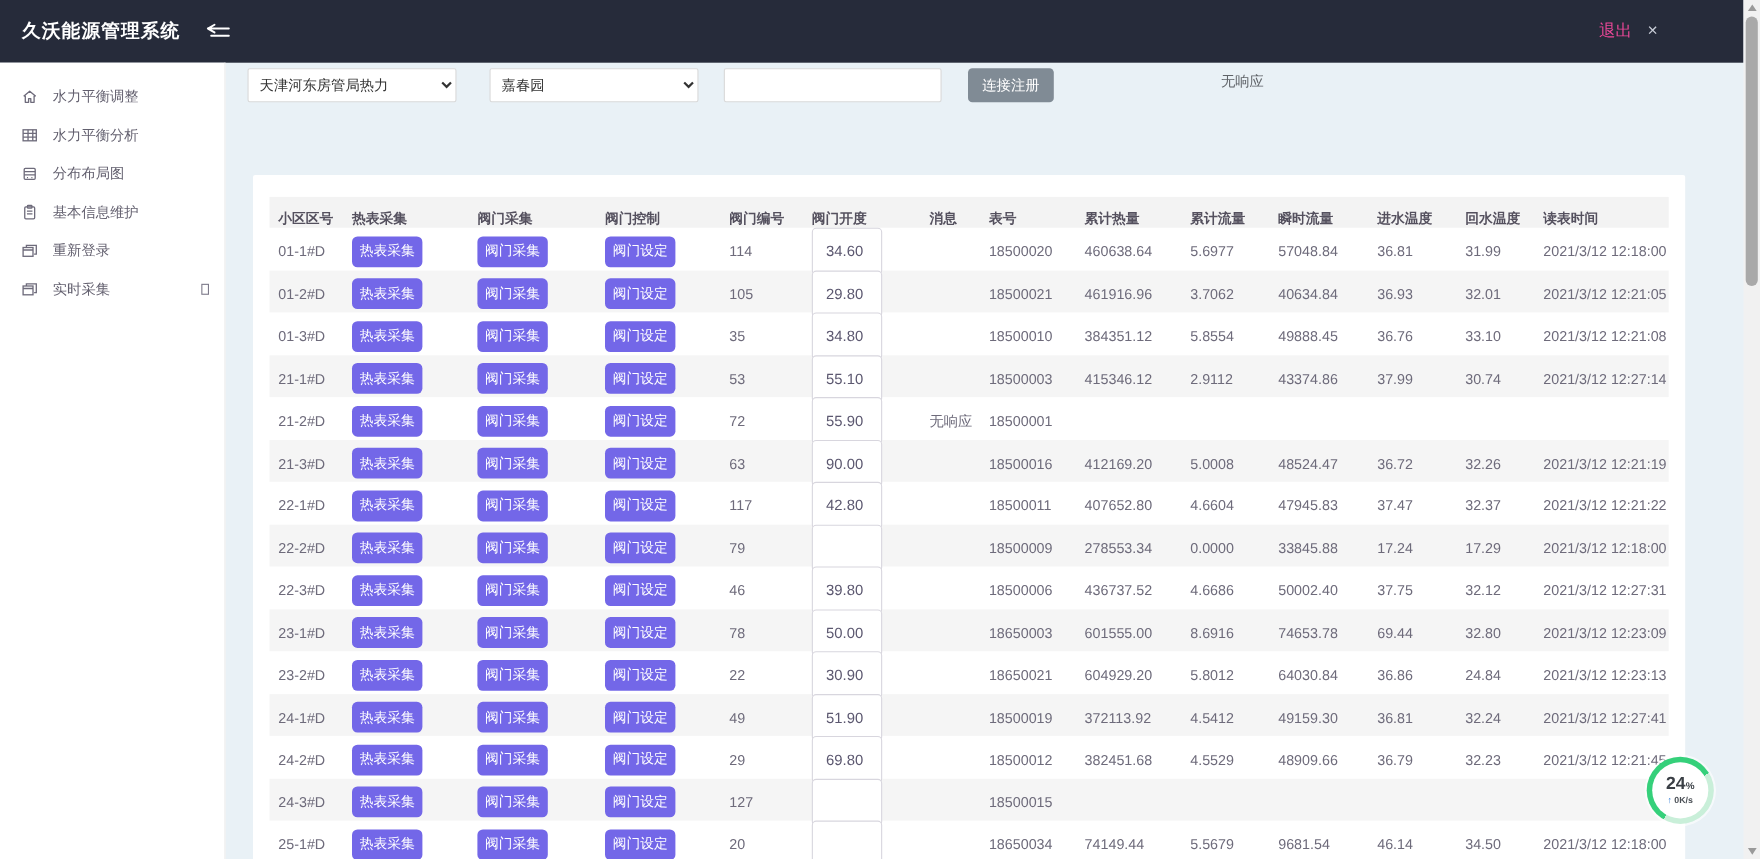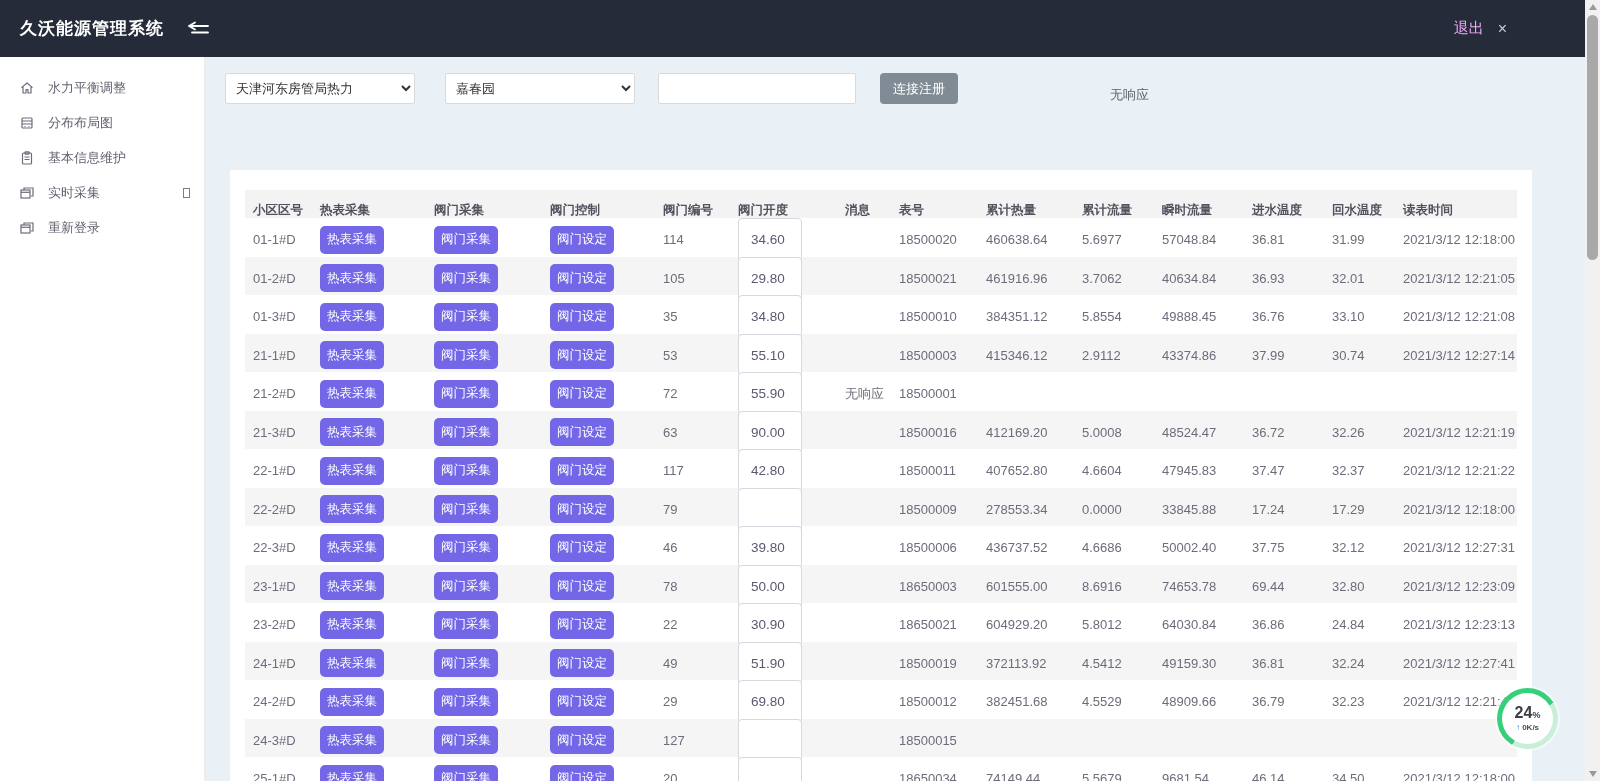--- a/index.html
+++ b/index.html
@@ -4,40 +4,40 @@
 <style>
   html,body{margin:0;padding:0;}
   *{box-sizing:border-box;font-family:"Liberation Sans","DejaVu Sans",sans-serif;}
   .app{position:relative;width:1600px;height:781px;background:#e9f1f6;overflow:hidden;}
 
   
   .header{position:absolute;left:0;top:0;width:1585px;height:57px;background:#262b3a;display:flex;align-items:center;}
   .app-title{color:#ffffff;font-size:17px;font-weight:bold;margin-left:20px;letter-spacing:1px;}
   .collapse-icon{margin-left:22px;cursor:pointer;display:flex;align-items:center;}
   .header-right{margin-left:auto;margin-right:78px;display:flex;align-items:center;gap:14px;}
-  .logout-link{color:#f0abfc;font-size:15px;cursor:pointer;margin-left:16px;}
+  .logout-link{color:#ec4899;font-size:15px;cursor:pointer;margin-left:16px;}
   .close-x{color:#c9ced8;font-size:16px;cursor:pointer;}
 
   
   .scrollbar{position:absolute;right:0;top:0;width:15px;height:781px;background:#f1f1f1;z-index:60;}
   .sb-arrow-up{position:absolute;top:4px;left:4px;width:0;height:0;border-left:4px solid transparent;border-right:4px solid transparent;border-bottom:6px solid #9a9a9a;}
   .sb-arrow-down{position:absolute;bottom:4px;left:4px;width:0;height:0;border-left:4px solid transparent;border-right:4px solid transparent;border-top:6px solid #9a9a9a;}
   .sb-thumb{position:absolute;top:15px;left:2px;width:11px;height:245px;background:#a9a9a9;border-radius:6px;}
 
   
   .sidebar{position:absolute;left:0;top:57px;width:205px;height:724px;background:#ffffff;border-right:1px solid #ececec;padding-top:13px;}
   .side-item{display:flex;align-items:center;height:35px;padding:0 14px 0 18px;cursor:pointer;color:#625f6e;}
   .side-icon{width:17px;height:17px;display:inline-flex;align-items:center;justify-content:center;margin-right:13px;flex:0 0 17px;}
   .side-icon svg{width:16px;height:16px;stroke:#6e6b7b;fill:none;stroke-width:1.2;}
   .side-label{font-size:13px;color:#625f6e;white-space:nowrap;}
   .side-trailing{margin-left:auto;width:7px;height:10px;border:1px solid #7d7a8a;}
 
   
   .main{position:absolute;left:205px;top:57px;width:1380px;height:724px;}
-  .toolbar{display:flex;align-items:flex-end;padding-top:16px;}
+  .toolbar{display:flex;align-items:flex-start;padding-top:5px;}
   .tb-select{width:190px;height:31px;margin-left:20px;background:#fff;border:1px solid #d9d9d9;border-radius:2px;font-size:13px;color:#333;padding:0 6px;}
   .tb-select.second{margin-left:30px;}
   .tb-input{width:198px;height:31px;margin-left:23px;background:#fff;border:1px solid #d9d9d9;border-radius:2px;font-size:13px;color:#333;padding:0 8px;}
   .tb-button{margin-left:24px;height:31px;padding:0 13px;background:#808b95;color:#fff;border:none;border-radius:4px;font-size:13px;cursor:pointer;}
   .tb-status{margin-left:152px;margin-top:3px;font-size:13px;color:#5f6368;}
 
   
   .card{position:relative;margin:66px 0 0 25px;width:1302px;height:660px;background:#ffffff;border-radius:2px;padding-top:20px;overflow:hidden;}
   .thead,.trow{margin:0 15px;display:grid;grid-template-columns:75px 114px 116px 113px 75px 107px 54px 87px 96px 80px 90px 80px 71px 114px;align-items:center;}
   .thead{height:28px;background:#f3f3f3;}
@@ -91,20 +91,29 @@
           <span class="side-icon">
             <svg viewBox="0 0 16 16">
               <path d="M2.5 7.6 8 3l5.5 4.6M4 7v6h3v-3.4h2V13h3V7" stroke-linejoin="round"></path>
             </svg>
           </span>
           <span class="side-label">水力平衡调整</span>
         </div>
         <div class="side-item">
           <span class="side-icon">
             <svg viewBox="0 0 16 16">
+              <rect x="2" y="3" width="12" height="10"></rect>
+              <path d="M2 6.3h12M2 9.6h12M6.5 3v10M10.8 3v10"></path>
+            </svg>
+          </span>
+          <span class="side-label">水力平衡分析</span>
+        </div>
+        <div class="side-item">
+          <span class="side-icon">
+            <svg viewBox="0 0 16 16">
               <rect x="3" y="3" width="10" height="10" rx="1"></rect>
               <path d="M3 6h10M3 9h10M5.5 11.5h1M9.5 11.5h1"></path>
             </svg>
           </span>
           <span class="side-label">分布布局图</span>
         </div>
         <div class="side-item">
           <span class="side-icon">
             <svg viewBox="0 0 16 16">
               <rect x="3.5" y="3" width="9" height="11" rx="1"></rect>
@@ -115,32 +124,32 @@
           <span class="side-label">基本信息维护</span>
         </div>
         <div class="side-item">
           <span class="side-icon">
             <svg viewBox="0 0 16 16">
               <path d="M5 5V3h9v8h-2"></path>
               <rect x="2" y="5" width="9" height="8"></rect>
               <path d="M2 7.3h9"></path>
             </svg>
           </span>
-          <span class="side-label">实时采集</span>
-          <span class="side-trailing"></span>
+          <span class="side-label">重新登录</span>
         </div>
         <div class="side-item">
           <span class="side-icon">
             <svg viewBox="0 0 16 16">
               <path d="M5 5V3h9v8h-2"></path>
               <rect x="2" y="5" width="9" height="8"></rect>
               <path d="M2 7.3h9"></path>
             </svg>
           </span>
-          <span class="side-label">重新登录</span>
+          <span class="side-label">实时采集</span>
+          <span class="side-trailing"></span>
         </div>
       </div>
   </div>
 
   <div class="main">
     <div class="toolbar">
       <select class="tb-select" id="station-select"><option>天津河东房管局热力</option></select>
       <select class="tb-select second" id="community-select"><option>嘉春园</option></select>
       <input class="tb-input" value="" style="">
       <button class="tb-button">连接注册</button>

